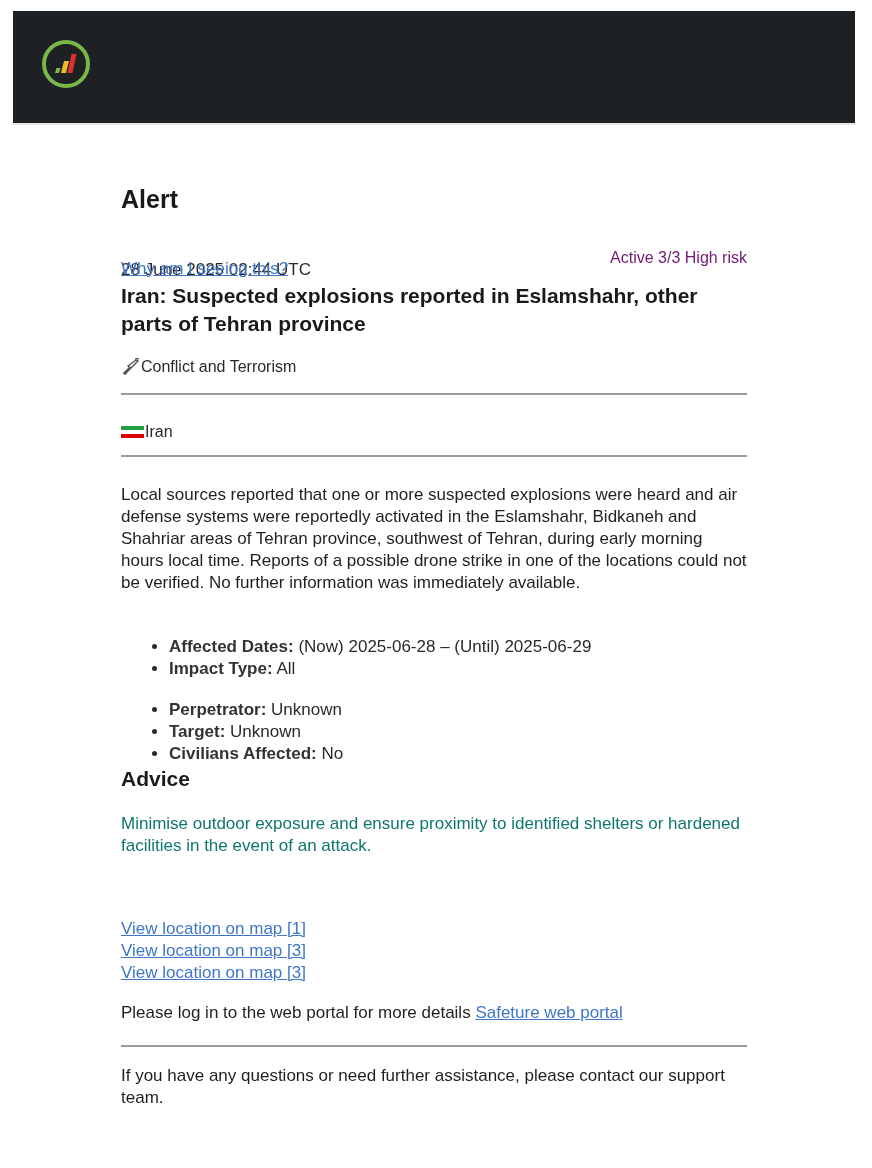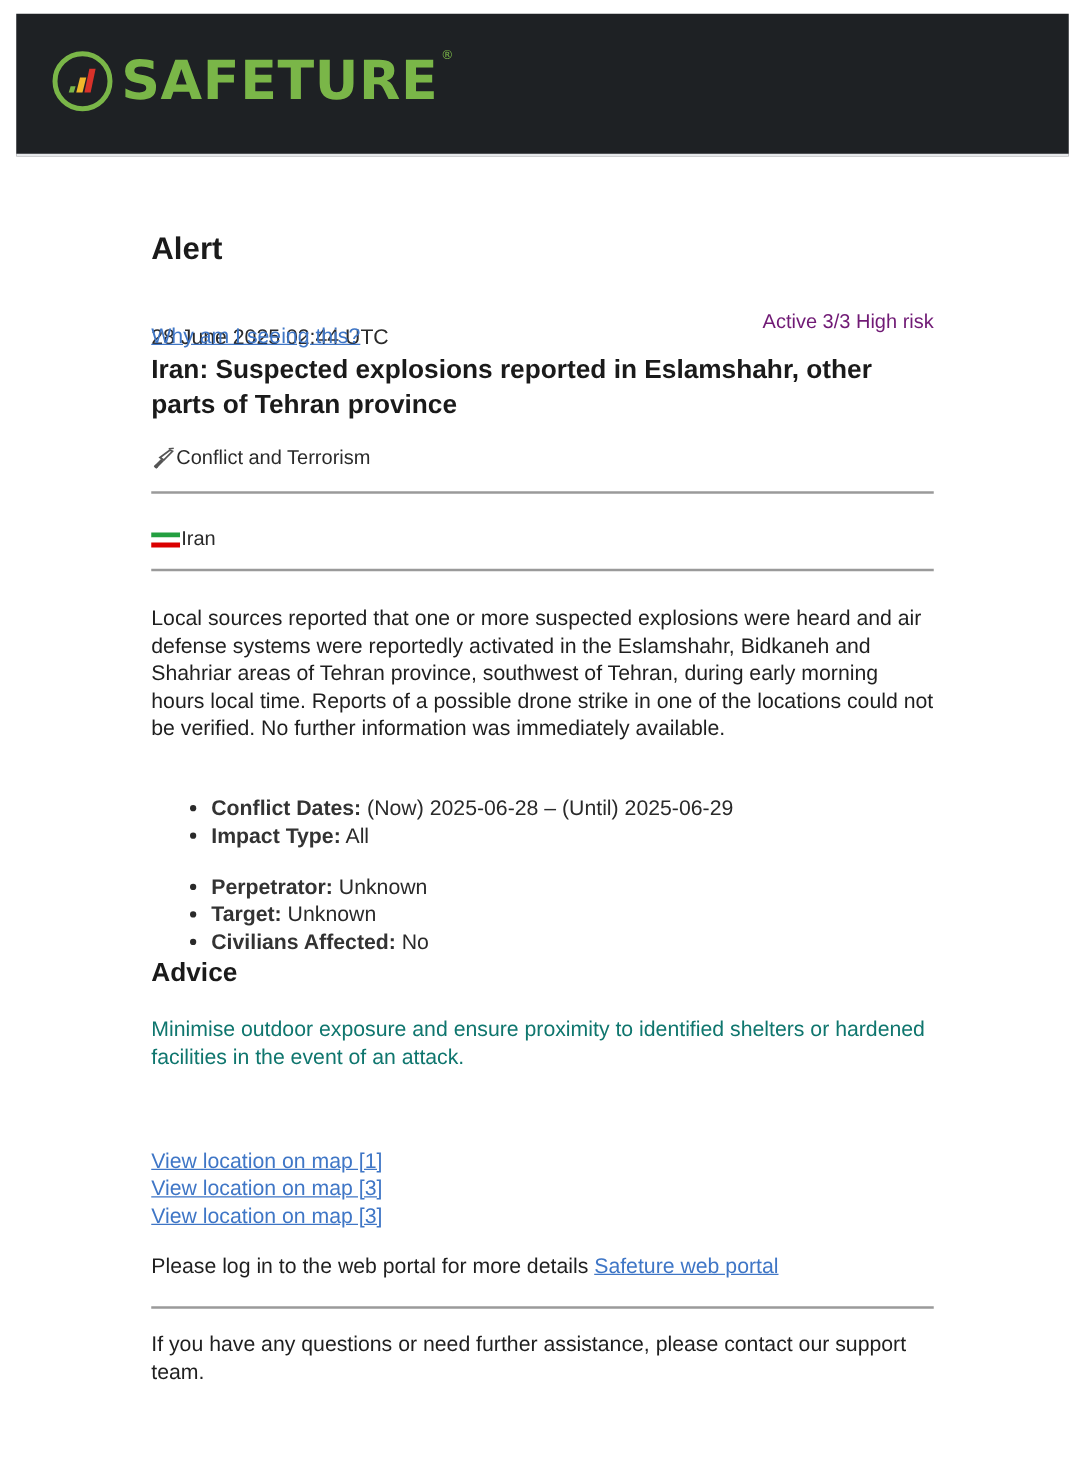--- a/index.html
+++ b/index.html
@@ -41,24 +41,20 @@
 <body>
 
 <div class="header">
   <div class="logo">
     <svg width="50" height="50" viewBox="0 0 50 50">
       <circle cx="25" cy="25" r="22" fill="none" stroke="#7ab648" stroke-width="4"></circle>
       <polygon points="14,34 18,34 19.5,29 15.5,29" fill="#7ab648"></polygon>
       <polygon points="20,34 25,34 28,22 23,22" fill="#f1b72b"></polygon>
       <polygon points="26.5,34 31.5,34 35.5,15 30.5,15" fill="#d9322a"></polygon>
     </svg>
-    <div style="position:relative;">
-      <span class="logo-text">SAFETURE</span>
-      <span class="logo-reg">®</span>
-    </div>
   </div>
 </div>
 
 <div class="content">
   <div class="title">Alert</div>
   <div class="meta-date">28 June 2025 02:44 UTC</div>
   <a class="why-link">Why am I seeing this?</a>
   <div class="risk">Active 3/3 High risk</div>
   <div class="headline">Iran: Suspected explosions reported in Eslamshahr, other parts of Tehran province</div>
 
@@ -79,21 +75,21 @@
       <span style="background:#ffffff;"></span>
       <span style="background:#da0000;"></span>
     </span>
     <span>Iran</span>
   </div>
   <div class="hr" style="top:275px;"></div>
 
   <div class="body-text">Local sources reported that one or more suspected explosions were heard and air defense systems were reportedly activated in the Eslamshahr, Bidkaneh and Shahriar areas of Tehran province, southwest of Tehran, during early morning hours local time. Reports of a possible drone strike in one of the locations could not be verified. No further information was immediately available.</div>
 
   <ul class="facts" style="top:456px;">
-    <li><b>Conflict Dates:</b><span> (Now) 2025-06-28 – (Until) 2025-06-29</span></li>
+    <li><b>Affected Dates:</b><span> (Now) 2025-06-28 – (Until) 2025-06-29</span></li>
     <li><b>Impact Type:</b><span> All</span></li>
   </ul>
 
   <ul class="facts" style="top:519px;">
     <li><b>Perpetrator:</b><span> Unknown</span></li>
     <li><b>Target:</b><span> Unknown</span></li>
     <li><b>Civilians Affected:</b><span> No</span></li>
   </ul>
 
   <div class="advice-h">Advice</div>

